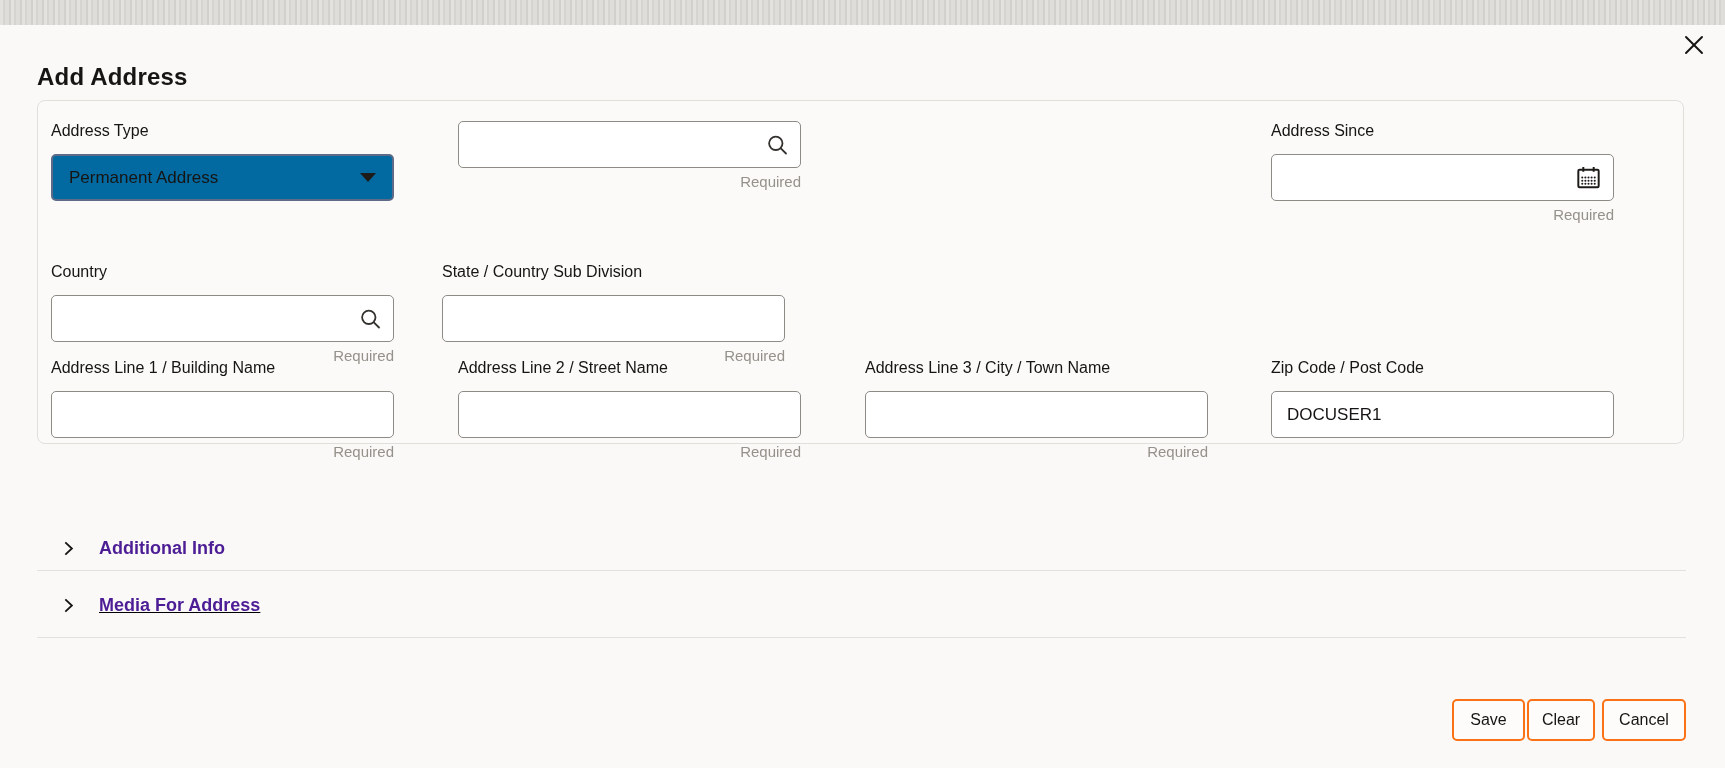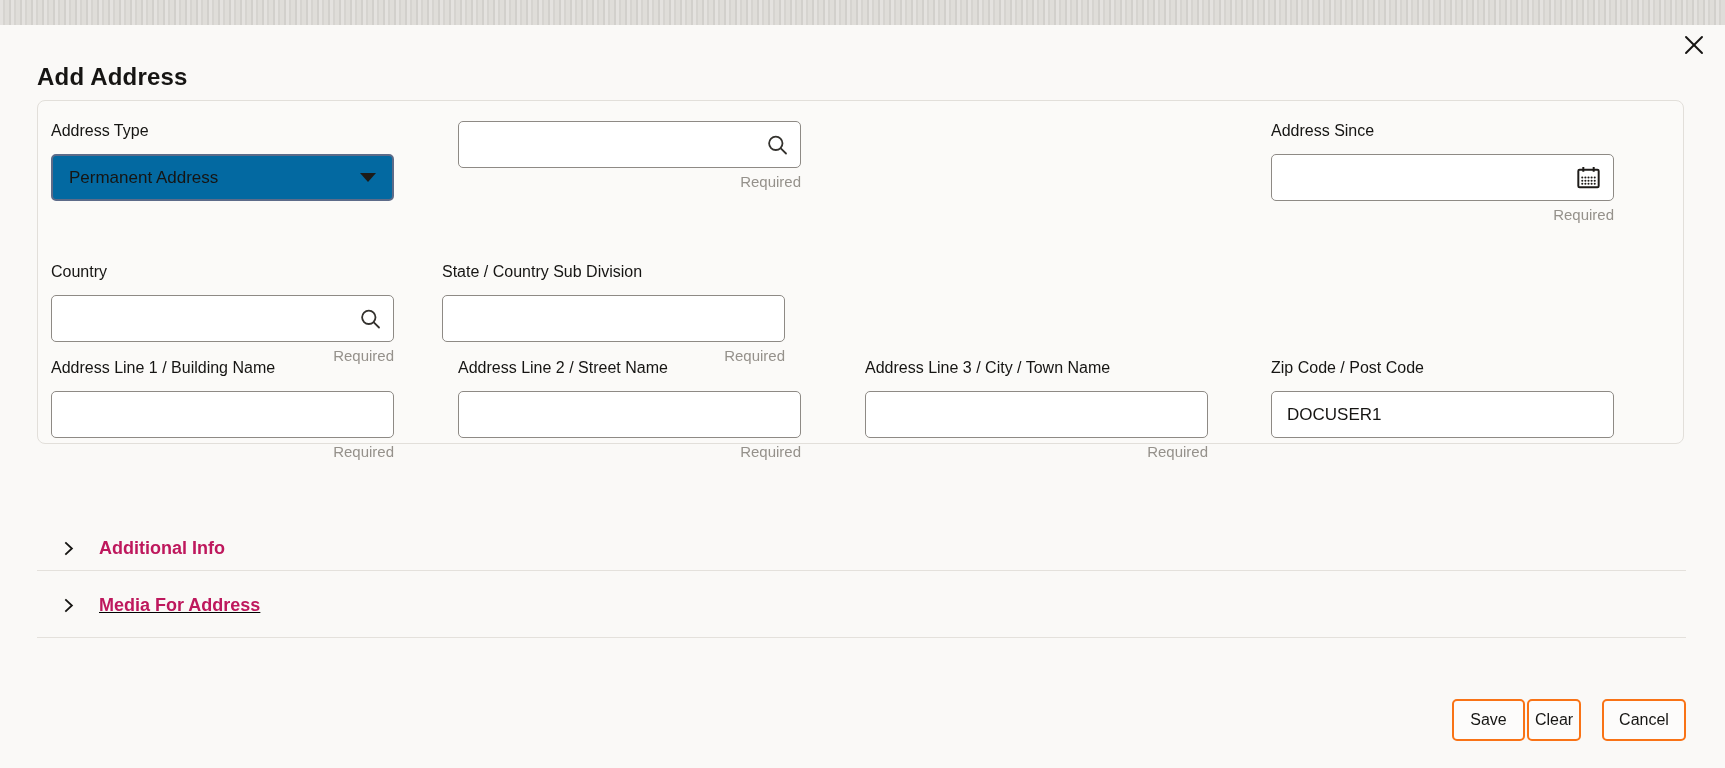--- a/index.html
+++ b/index.html
@@ -72,31 +72,31 @@
   .toggle .knob{
     position:absolute;left:2px;top:2px;width:22px;height:22px;border-radius:5px;
     background:#ffffff;box-shadow:0 0 2px rgba(0,0,0,.35);
   }
   
   .section{
     position:absolute;left:37px;width:1649px;height:46px;
     display:flex;align-items:center;cursor:pointer;background:transparent;border:none;padding:0;
   }
   .section .chev{margin-left:23px;display:flex;align-items:center;}
-  .section .sec-label{margin-left:22px;font-size:18px;font-weight:700;color:#be185d;}
+  .section .sec-label{margin-left:22px;font-size:18px;font-weight:700;color:#4c1d95;}
   .divider{position:absolute;left:37px;width:1649px;height:1px;background:#e4e1dc;}
   
   .btn{
     position:absolute;top:699px;height:42px;box-sizing:border-box;
     background:#fdfcfb;border:2px solid #f97316;border-radius:5px;
     font-family:"Liberation Sans",sans-serif;font-size:16px;font-weight:500;color:#161513;
     display:flex;align-items:center;justify-content:center;cursor:pointer;
   }
   .btn-save{left:1452px;width:73px;}
-  .btn-clear{left:1527px;width:54px;}
+  .btn-clear{left:1527px;width:68px;}
   .btn-cancel{left:1602px;width:84px;}
 </style>
 </head>
 <body>
 
 <div class="topbar"></div>
 
 <div class="dialog-title">Add Address</div>
 
 <button class="close-btn">

